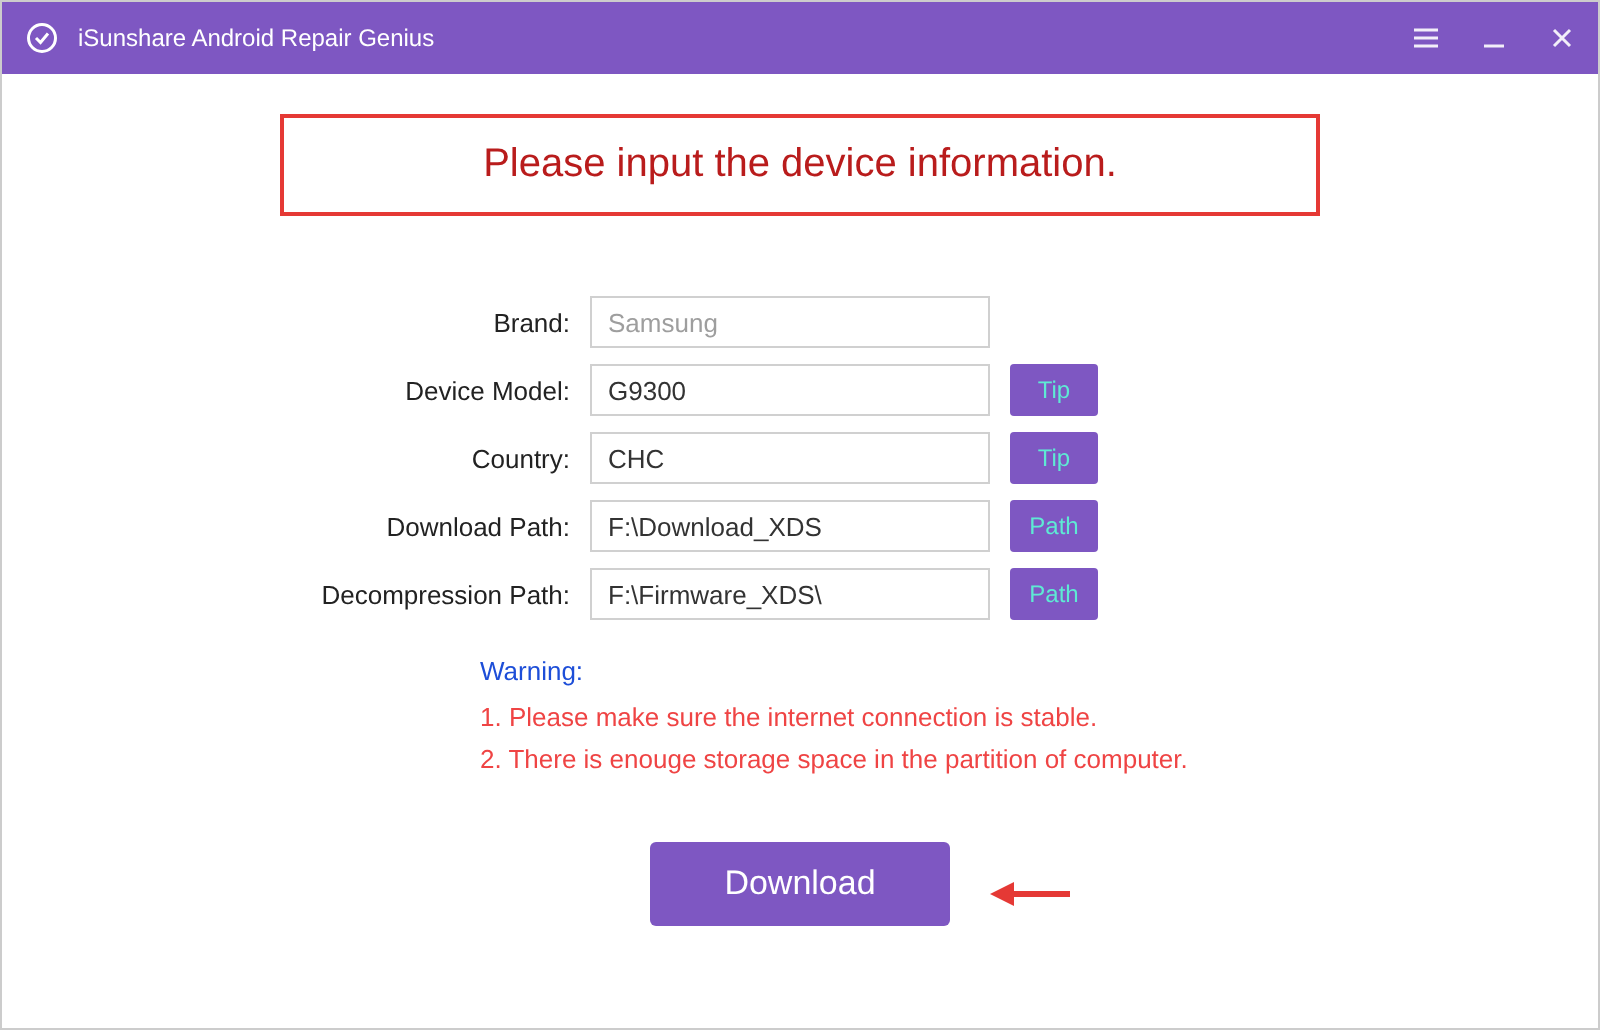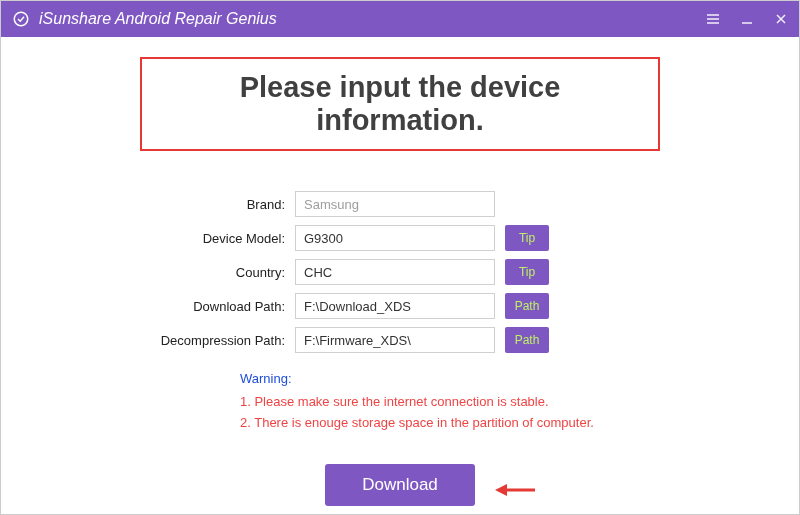--- a/index.html
+++ b/index.html
@@ -16,43 +16,43 @@
     height: 36px;
     display: flex;
     align-items: center;
     padding: 0 10px;
     color: #fff;
   }
   .app-icon {
     width: 20px; height: 20px; margin-right: 8px;
     display: inline-flex; align-items: center; justify-content: center;
   }
-  .app-title { font-size: 16px; font-weight: 500; flex: 1; font-style: italic; }
+  .app-title { font-size: 12px; font-weight: 500; flex: 1; }
   .win-controls { display: flex; gap: 18px; align-items: center; }
   .win-btn { width: 16px; height: 16px; display:inline-flex; align-items:center; justify-content:center; cursor:pointer; opacity:0.9; }
   .content { padding: 20px 50px 0 50px; position:relative; }
   .heading-box {
     border: 2px solid #e53935;
     padding: 12px 20px;
     text-align: center;
     margin: 0 auto 40px auto;
     width: 520px;
   }
-  .heading-box h1 { font-size: 29px; font-weight: 700; color:#404040; }
+  .heading-box h1 { font-size: 20px; font-weight: 400; color:#b91c1c; }
   .form { width: 560px; margin: 12px auto; }
   .row { display:flex; align-items:center; margin-bottom: 8px; }
   .row label { width: 175px; text-align:right; padding-right: 10px; font-size: 13px; color:#222; }
   .row input {
     width: 200px; height: 26px; border:1px solid #d0d0d0;
     padding: 12px 8px; font-size: 13px; color:#333;
   }
   .row input[disabled] { background:#fff; color:#9e9e9e; }
   .row .side-btn {
     margin-left: 10px; width: 44px; height: 26px;
-    background:#7e57c2; color:#bef264; border:none;
+    background:#7e57c2; color:#5eead4; border:none;
     font-size:12px; cursor:pointer; border-radius:2px;
   }
   .warning { margin: 18px 0 0 120px; font-size: 13px; }
   .warning-title { color:#1d4ed8; margin-bottom:6px; }
   .warning-line { color:#ef4444; line-height:1.6; }
   .download-wrap { text-align:center; margin-top: 30px; position:relative; }
   .download-btn {
     background:#7e57c2; color:#fff; border:none;
     width: 150px; height: 42px; font-size:17px;
     border-radius:3px; cursor:pointer;

